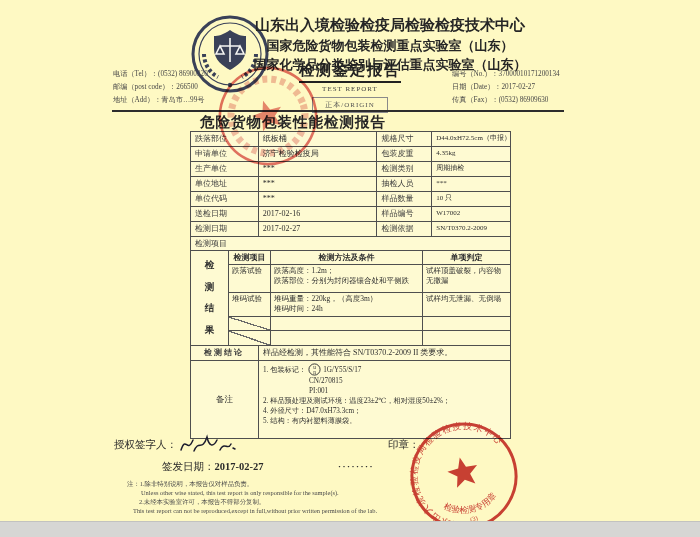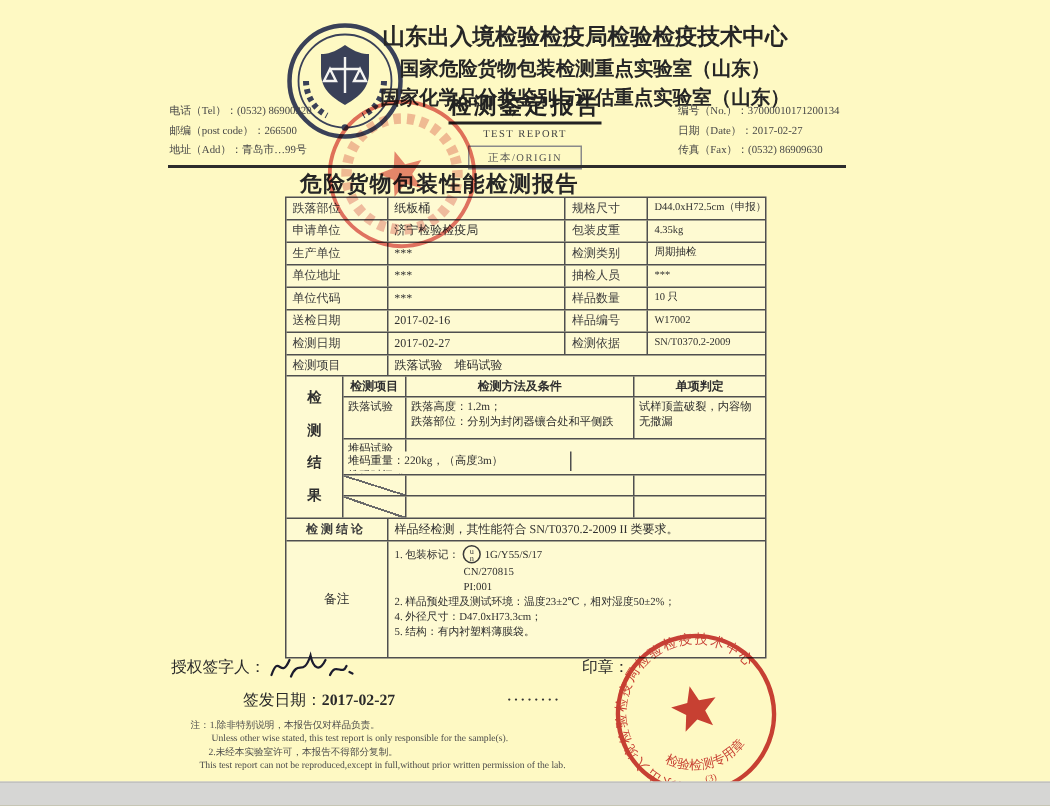--- a/index.html
+++ b/index.html
@@ -35,21 +35,21 @@
   #results{display:flex;border-bottom:1px solid #4f4f4f;}
   #vlabel{width:38px;border-right:1px solid #4f4f4f;display:flex;flex-direction:column;
           justify-content:space-evenly;align-items:center;font-size:9.5px;font-weight:bold;color:#2f2f2f;box-sizing:border-box;}
   #sub{flex:1;}
   .srow{display:flex;border-bottom:1px solid #4f4f4f;box-sizing:border-box;}
   #sub .srow:last-child{border-bottom:none;}
   .sc{box-sizing:border-box;border-right:1px solid #4f4f4f;padding:1px 3px;font-size:7.5px;line-height:10px;color:#2f2f2f;overflow:hidden;}
   .sc:last-child{border-right:none;}
   .sc1{width:42px;} .sc2{width:152px;} .sc3{flex:1;}
   .sh{height:13px;font-weight:bold;text-align:center;font-size:8px;line-height:11px;}
-  .h28{height:28px;} .h24{height:24px;flex-direction:column;}
+  .h28{height:28px;} .h24{height:24px;}
   .slash{background:linear-gradient(to top right,transparent 47%,#6a6a6a 47%,#6a6a6a 52%,transparent 52%);}
   
   .conc-lab{font-weight:bold;text-align:center;padding-left:0;}
   .conc-val{font-size:8px;}
   #remarks-row{display:flex;height:77px;box-sizing:border-box;}
   #remarks-lab{width:68px;border-right:1px solid #4f4f4f;display:flex;align-items:center;justify-content:center;
                font-size:8.5px;color:#2f2f2f;box-sizing:border-box;}
   #remarks-body{flex:1;padding:2px 4px;font-size:7.2px;line-height:10px;color:#2f2f2f;box-sizing:border-box;}
   .mark-row{display:flex;align-items:center;gap:2px;}
   .mark-sub{margin-left:46px;}
@@ -148,21 +148,20 @@
     </div>
     <div class="row h15">
       <div class="cell lab w68">检测日期</div>
       <div class="cell val w119">2017-02-27</div>
       <div class="cell lab w55">检测依据</div>
       <div class="cell val w78">SN/T0370.2-2009</div>
     </div>
 
     <div class="row h14">
       <div class="cell lab w68">检测项目</div>
-      <div class="cell val grow">跌落试验　堆码试验</div>
     </div>
 
     <div id="results">
       <div id="vlabel">
         <span>检</span>
         <span>测</span>
         <span>结</span>
         <span>果</span>
       </div>
       <div id="sub">

